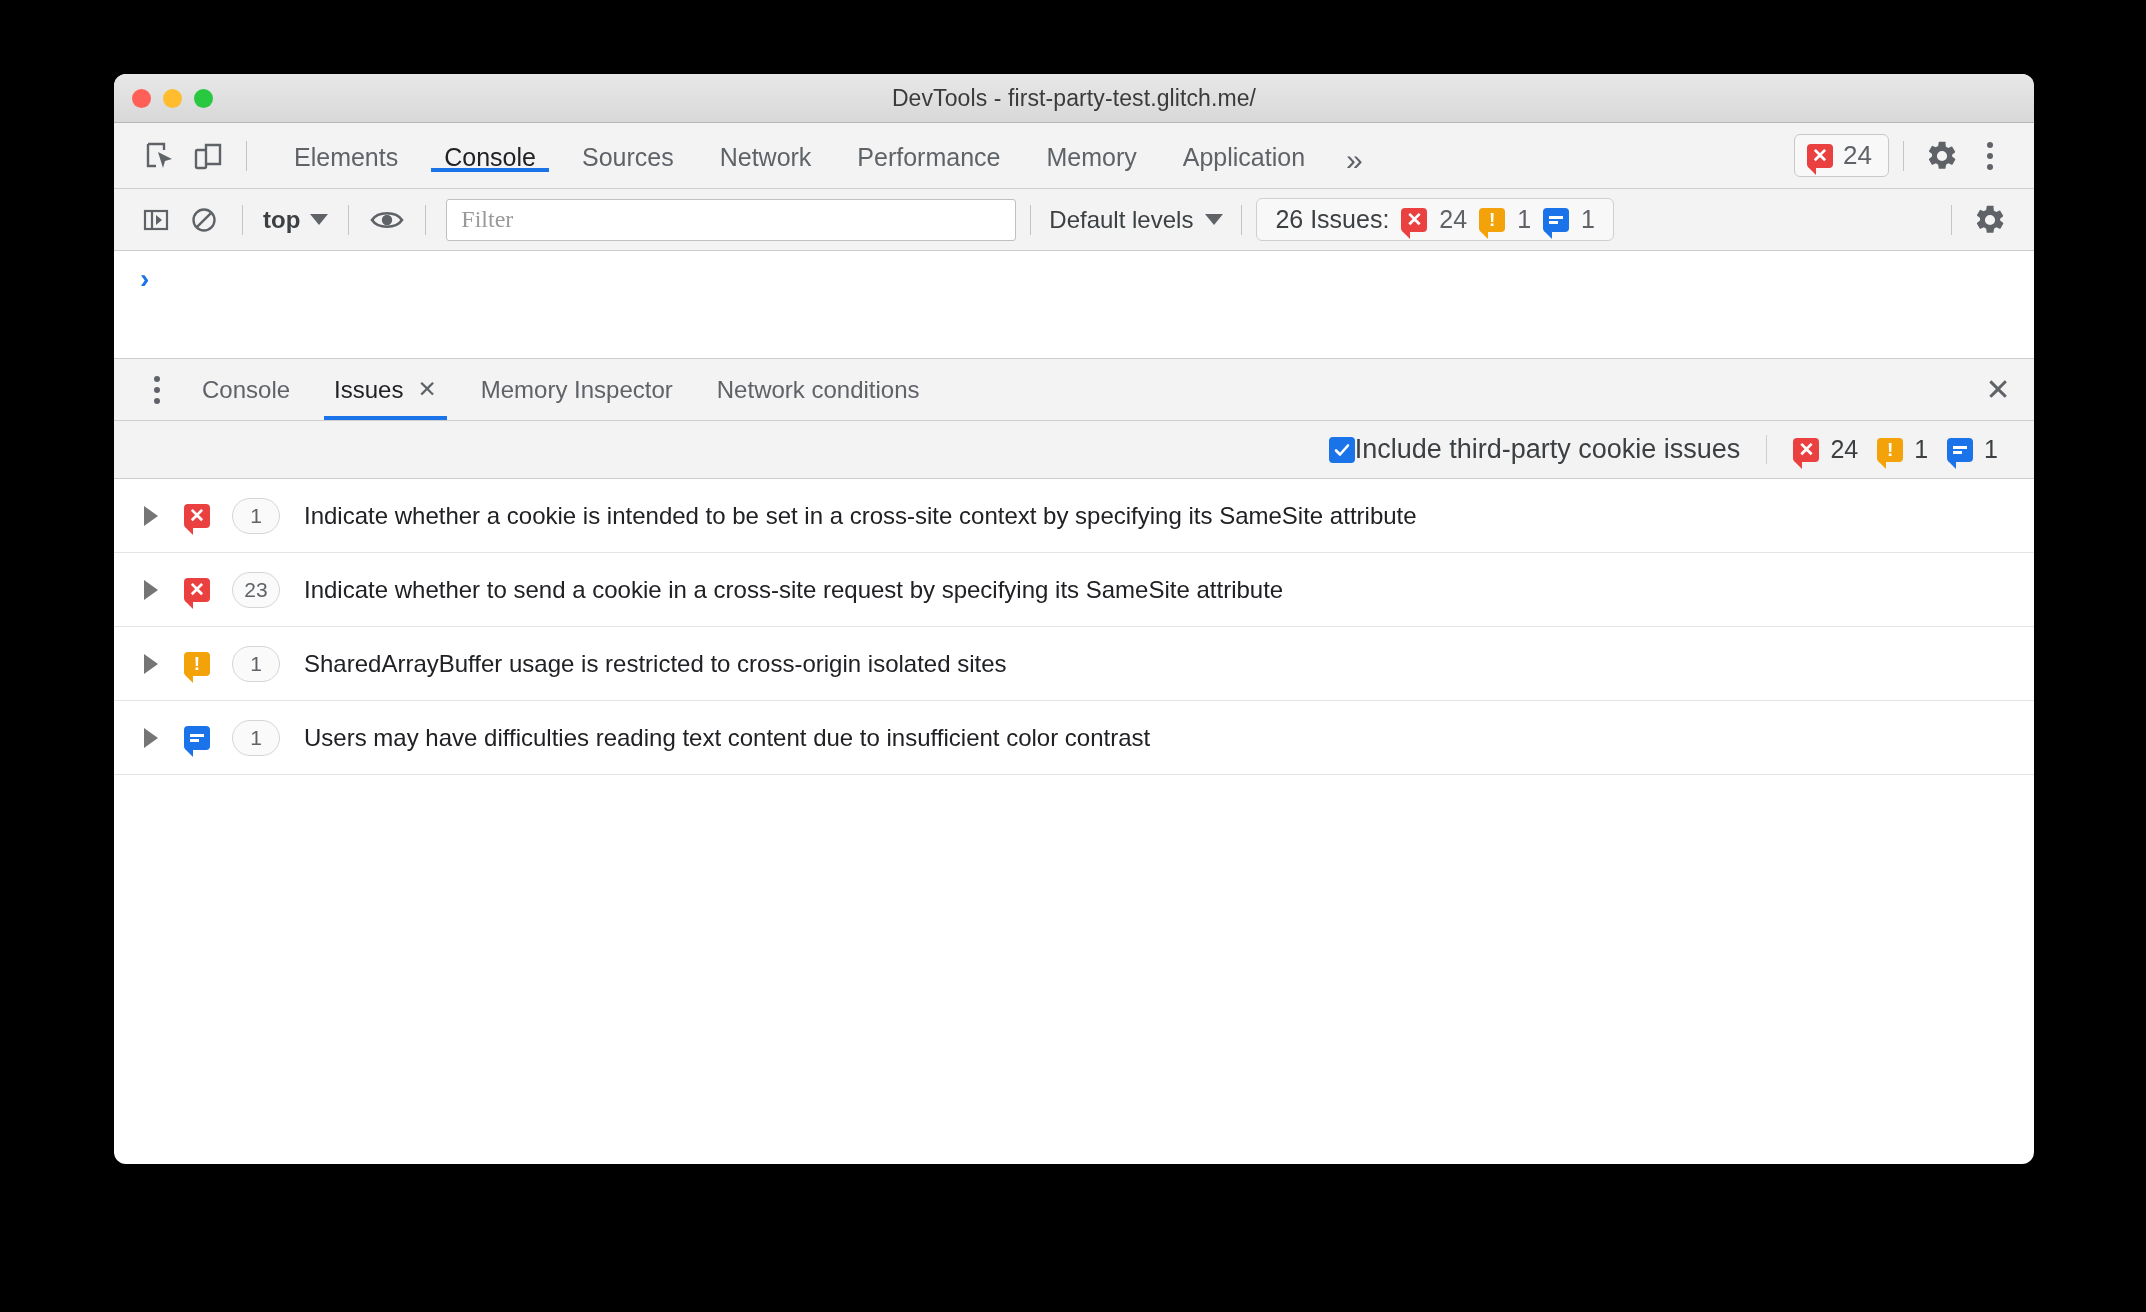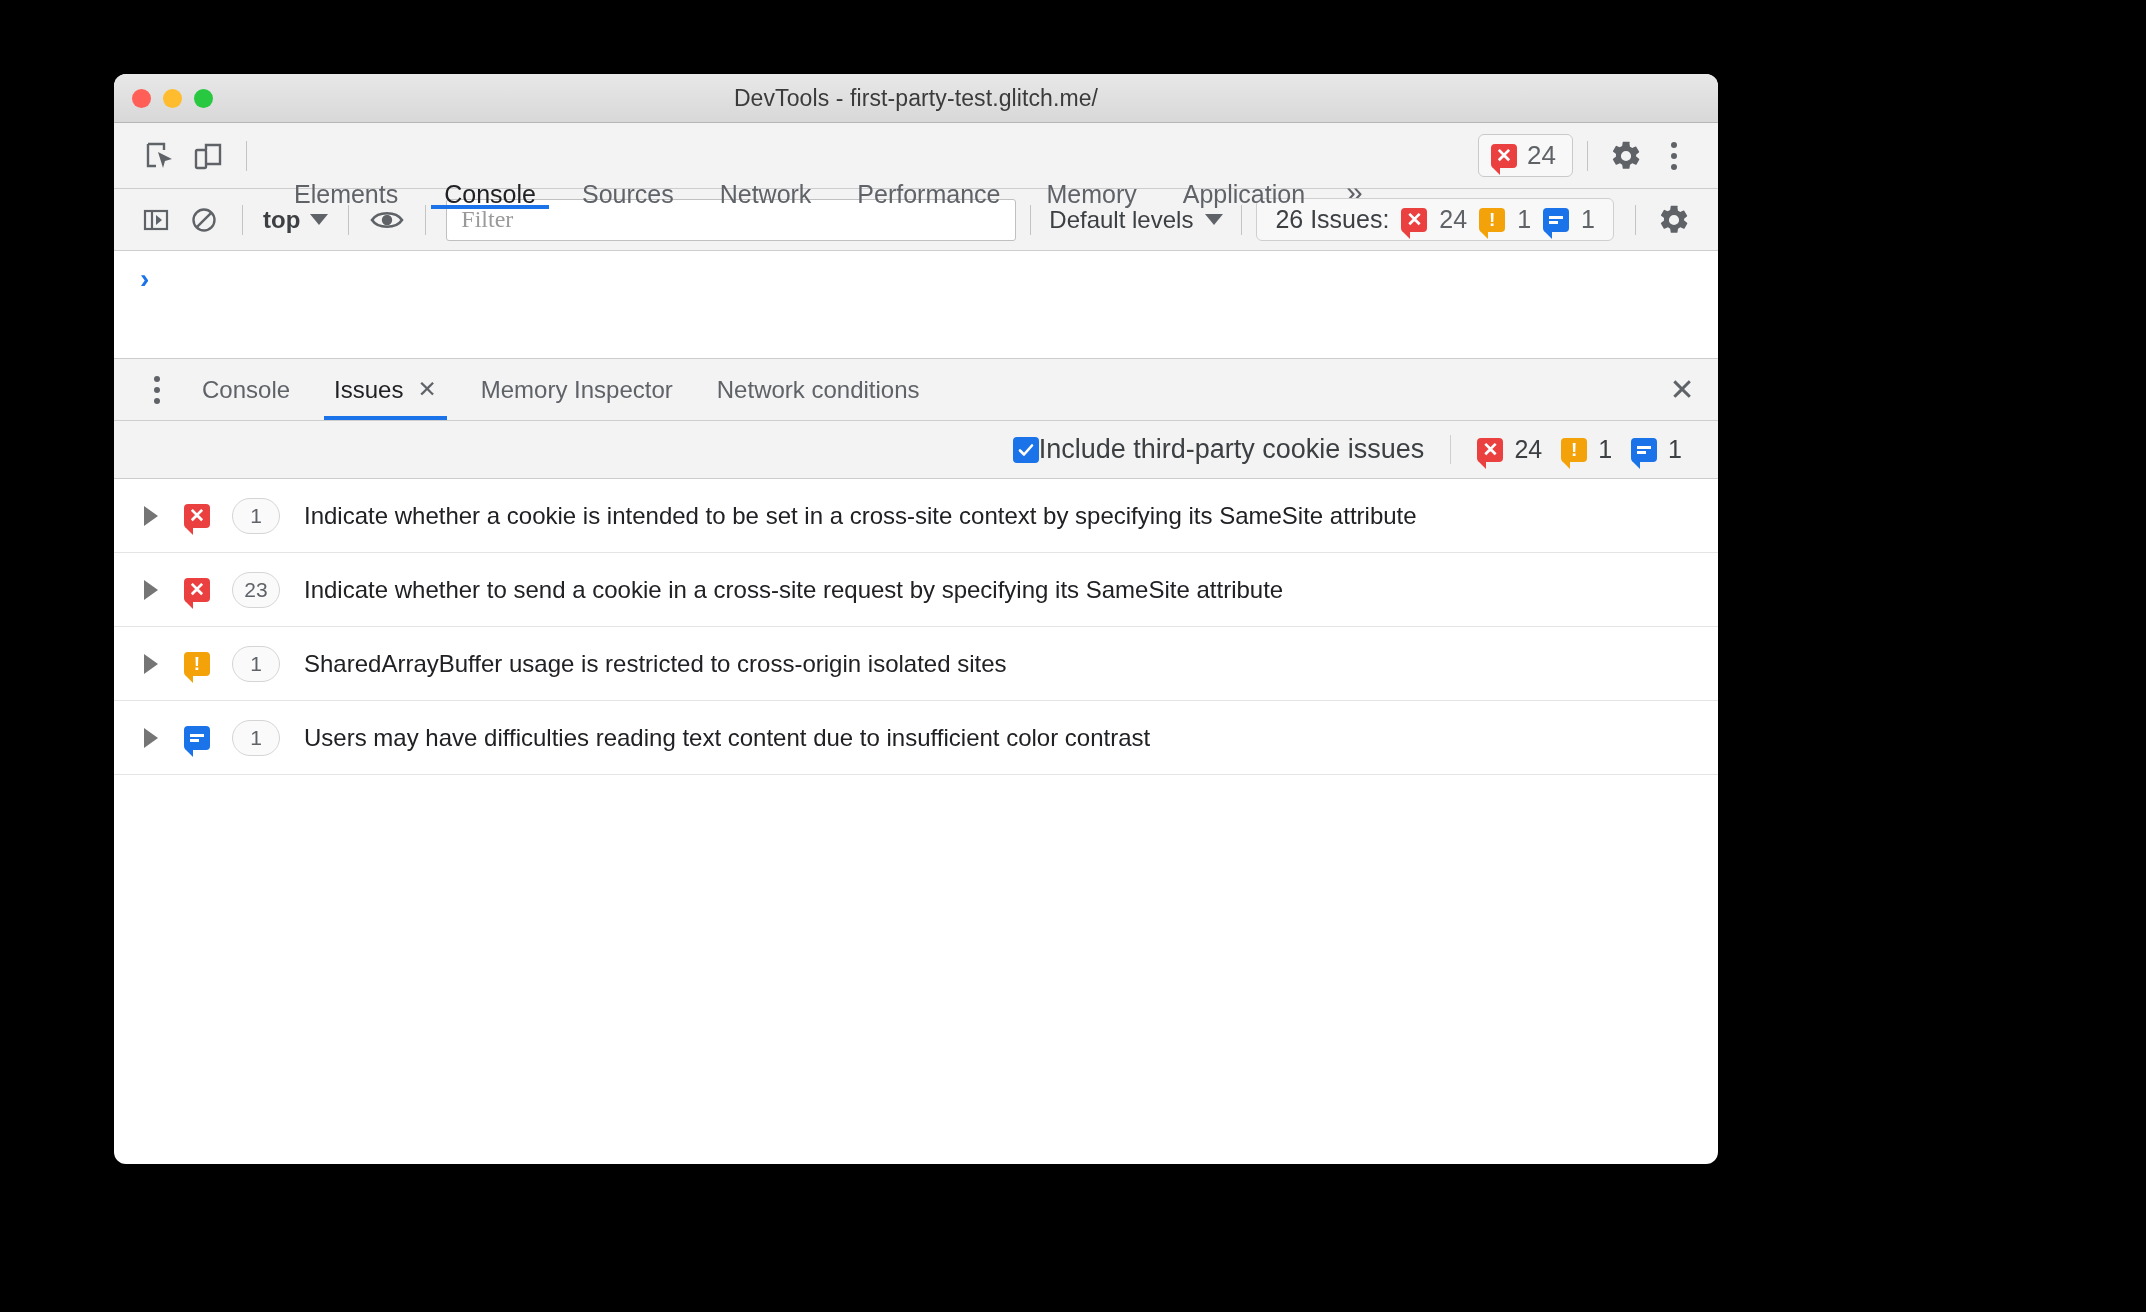--- a/index.html
+++ b/index.html
@@ -17,21 +17,21 @@
     width: 2146px;
     height: 1312px;
     background: #000000;
   }
 
   
   .window {
     position: absolute;
     left: 114px;
     top: 74px;
-    width: 1604px;
+    width: 1920px;
     height: 1090px;
     background: #ffffff;
     border-radius: 12px;
     overflow: hidden;
     box-shadow: 0 22px 70px rgba(0,0,0,0.85);
   }
 
   
   .titlebar {
     position: relative;
@@ -84,21 +84,21 @@
   }
   .vsep {
     width: 1px;
     height: 30px;
     background: #c4c4c4;
     margin: 0 14px;
     flex: none;
   }
   .tabs {
     display: flex;
-    align-items: flex-end;
+    align-items: flex-start;
     height: 66px;
     margin-left: 10px;
     margin-top: 40px;
   }
   .tab {
     position: relative;
     display: flex;
     align-items: center;
     padding: 0 23px;
     font-size: 25px;

